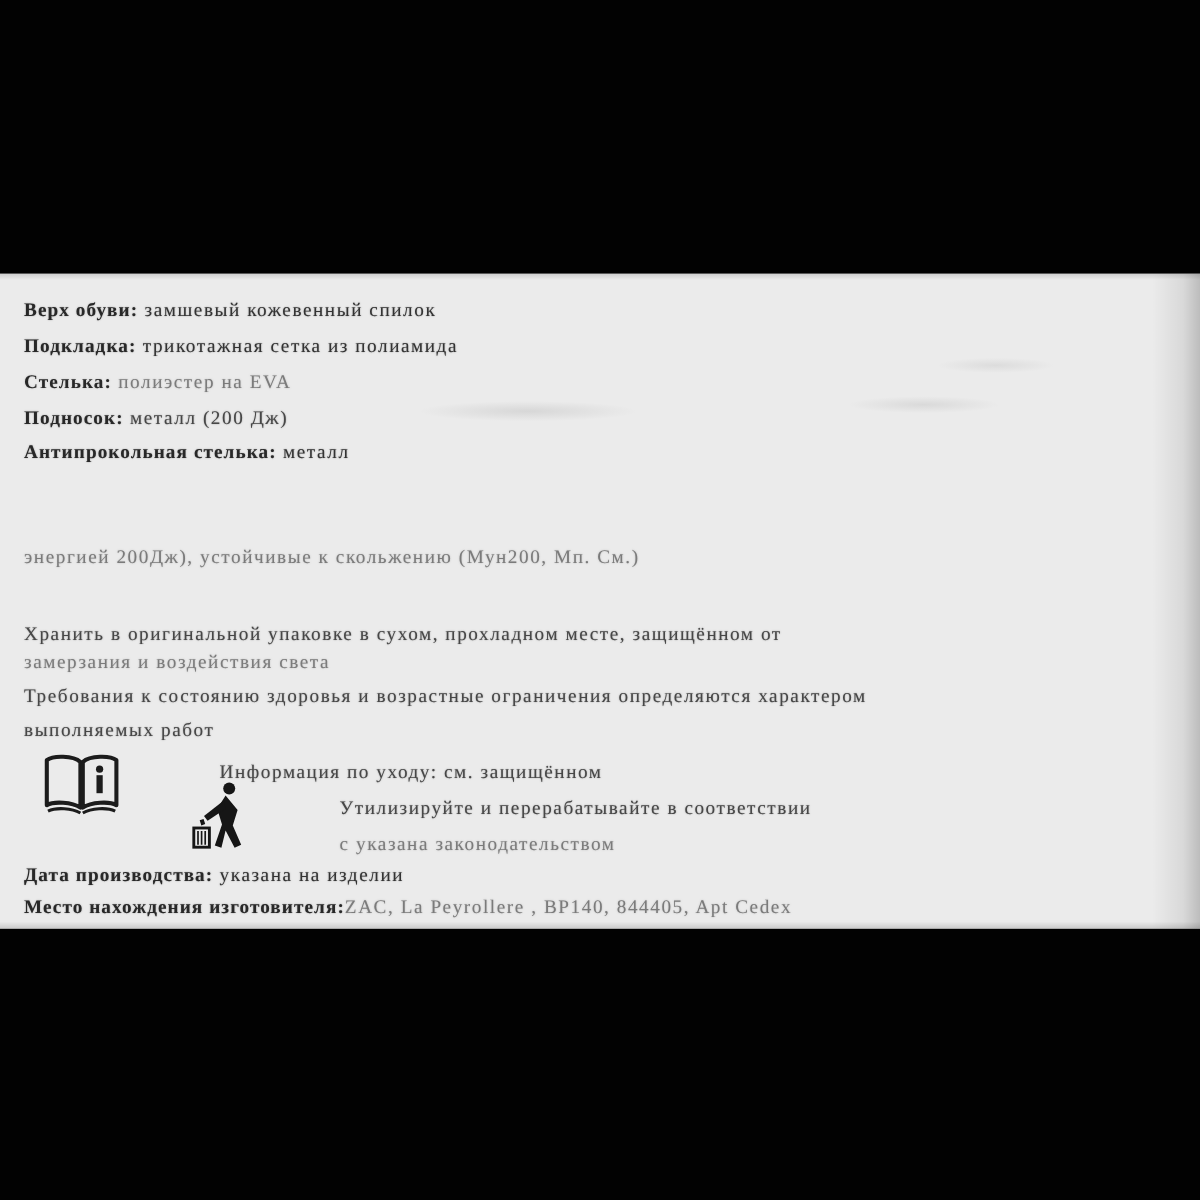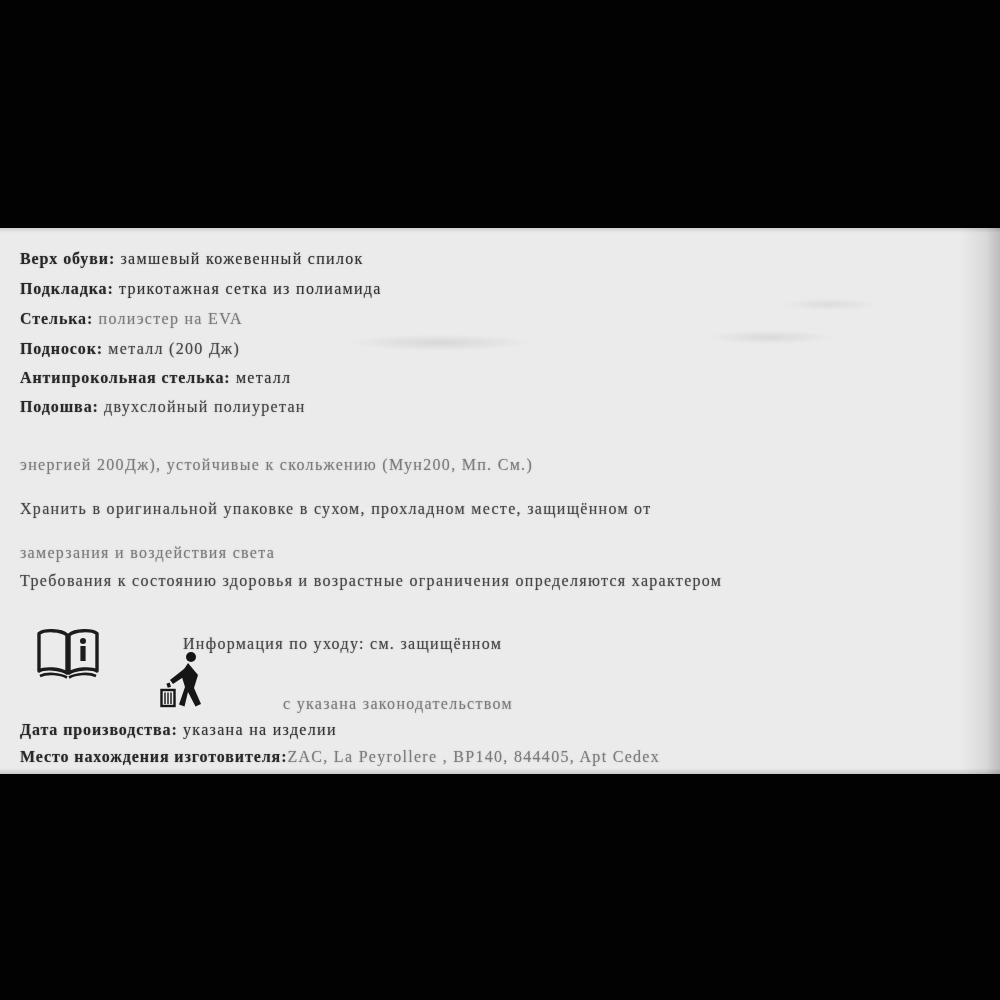--- a/index.html
+++ b/index.html
@@ -31,43 +31,44 @@
 <body>
 
 <div class="stage">
   <div class="label">
 
     <div class="line dark" style="top:18px"><span class="b">Верх обуви:</span><span> замшевый кожевенный спилок</span></div>
     <div class="line faded" style="top:78px"><span class="b">Стелька:</span><span> полиэстер на EVA</span></div>
     <div class="line dark" style="top:48px"><span class="b">Подкладка:</span><span> трикотажная сетка из полиамида</span></div>
     <div class="line" style="top:108px"><span class="b">Подносок:</span><span> металл (200 Дж)</span></div>
     <div class="line dark" style="top:137px"><span class="b">Антипрокольная стелька:</span><span> металл</span></div>
-    <div class="line" style="top:166px"><span class="b">Подошва:</span><span> двухслойный полиуретан</span></div>
     <div class="line faded" style="top:224px"><span>энергией 200Дж), устойчивые к скольжению (Мун200, Мп. См.)</span></div>
-    <div class="line" style="top:268px"><span>Хранить в оригинальной упаковке в сухом, прохладном месте, защищённом от</span></div>
+    <div class="line" style="top:288px"><span>Хранить в оригинальной упаковке в сухом, прохладном месте, защищённом от</span></div>
     <div class="line" style="top:340px"><span>Требования к состоянию здоровья и возрастные ограничения определяются характером</span></div>
     <div class="line faded" style="top:312px"><span>замерзания и воздействия света</span></div>
+    <div class="line" style="top:368px"><span>выполняемых работ</span></div>
 
     <svg class="icon" style="left:33px;top:398px" width="70" height="56" viewBox="0 0 70 56">
       <path d="M34 9 C28 3.5, 11 3.5, 6 7.5 L6 45 C12 41.5, 27 42.5, 34 47 Z" fill="none" stroke="#1c1c1c" stroke-width="3.4" stroke-linejoin="round"></path>
       <path d="M36 9 C42 3.5, 59 3.5, 64 7.5 L64 45 C58 41.5, 43 42.5, 36 47 Z" fill="none" stroke="#1c1c1c" stroke-width="3.4" stroke-linejoin="round"></path>
       <path d="M7 50 C14 46.5, 27 47.5, 34 51.5 M63 50 C56 46.5, 43 47.5, 36 51.5" fill="none" stroke="#1c1c1c" stroke-width="2.6"></path>
       <circle cx="50" cy="15" r="3" fill="#1c1c1c"></circle>
       <rect x="47.4" y="20" width="5.2" height="15" fill="#1c1c1c"></rect>
     </svg>
 
     <svg class="icon" style="left:158px;top:422px" width="52" height="60" viewBox="0 0 52 60">
       <circle cx="33" cy="7" r="5" fill="#161616"></circle>
       <path d="M30 13 L40 25 L36 38 L43 54 L37.5 56.5 L30 42 L26.5 56.5 L21 54.5 L27 37 L23 24 Z" fill="#161616"></path>
       <path d="M28.5 17 L12 30 L15 34 L30 24 Z" fill="#161616"></path>
       <rect x="9" y="33" width="3.4" height="4.4" fill="#161616" transform="rotate(-18 10.7 35.2)"></rect>
       <rect x="3.5" y="40" width="13" height="16" fill="none" stroke="#161616" stroke-width="2.4"></rect>
       <path d="M7 42.5 L7 54 M10 42.5 L10 54 M13 42.5 L13 54" stroke="#161616" stroke-width="1.4"></path>
     </svg>
 
     <div class="line" style="top:403px;left:183px"><span>Информация по уходу: см. защищённом</span></div>
+    <div class="line" style="top:433px;left:283px"><span>Утилизируйте и перерабатывайте в соответствии</span></div>
     <div class="line faded" style="top:463px;left:283px"><span>с указана законодательством</span></div>
 
     <div class="line dark" style="top:489px"><span class="b">Дата производства:</span><span> указана на изделии</span></div>
     <div class="line" style="top:516px"><span class="b">Место нахождения изготовителя:</span><span class="faded">ZAC, La Peyrollere , BP140, 844405, Apt Cedex</span></div>
 
   </div>
 </div>
 
 </body></html>

